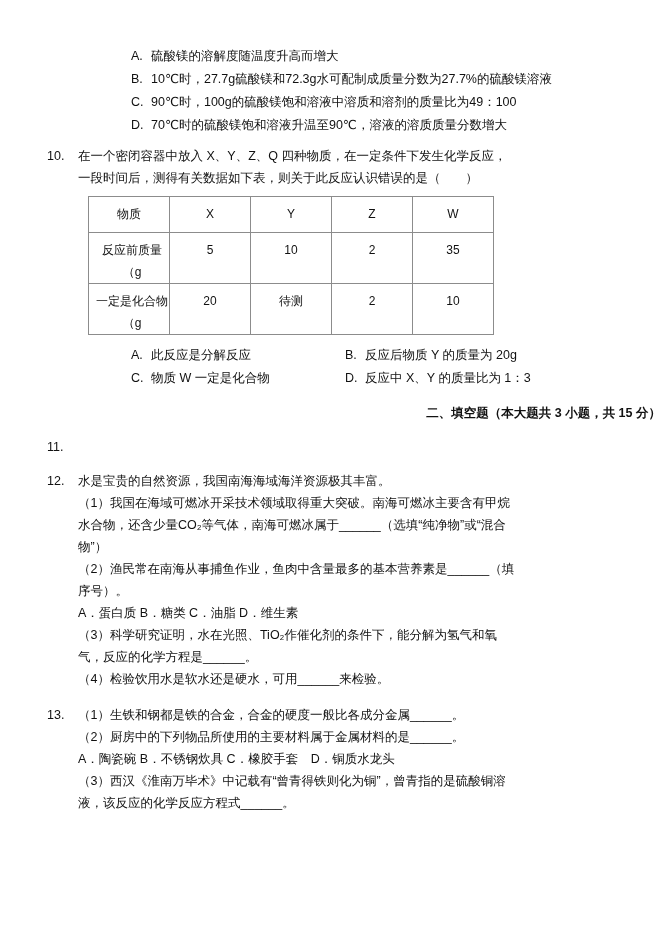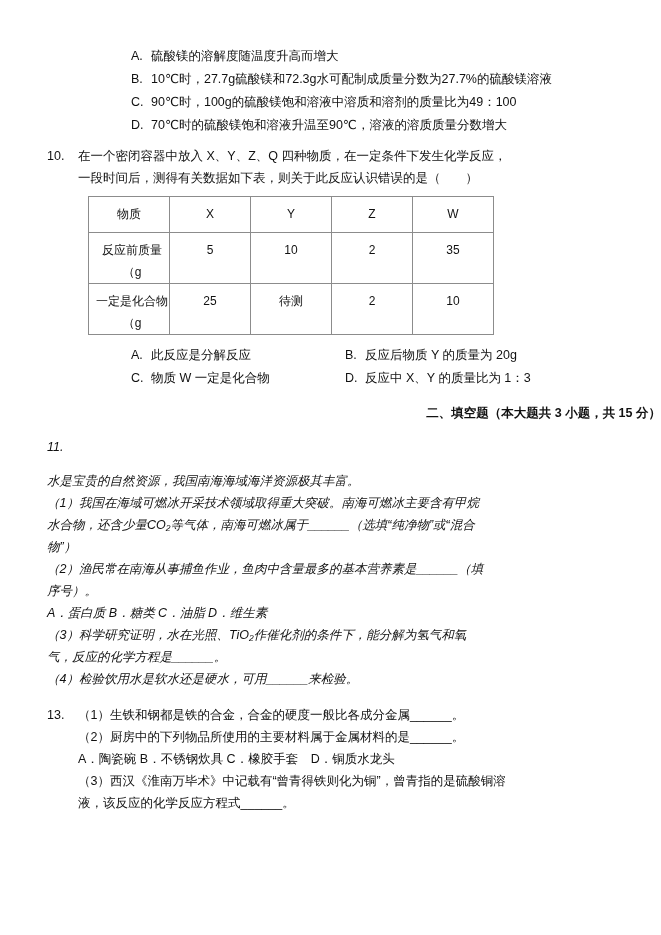--- a/index.html
+++ b/index.html
@@ -33,21 +33,21 @@
   .tbl tr.hdr td { height: 36px; }
   .tbl td.rowlabel { text-align: center; padding-left: 6px; }
 
   
   .opt-grid { display: grid; grid-template-columns: 214px 1fr; margin-left: 131px; width: 440px; row-gap: 0; }
   .opt-grid .opt-line { line-height: 22.5px; }
 
   .section-title { margin-left: 88px; margin-top: 13px; font-weight: bold; line-height: 22px; text-align: right; }
 
   .mt8  { margin-top: 8px; }
-  .mt12 { margin-top: 12px; font-style: italic; }
+  .mt12 { margin-top: 12px; }
   .mt14 { margin-top: 14px; }
   .after-table { margin-top: 2px; }
 </style>
 </head>
 <body>
 
 <div class="page">
 
   <div class="opt-block">
     <div class="opt-line">
@@ -84,21 +84,21 @@
           </tr>
           <tr>
             <td class="rowlabel">反应前质量（g</td>
             <td>5</td>
             <td>10</td>
             <td>2</td>
             <td>35</td>
           </tr>
           <tr>
             <td class="rowlabel">一定是化合物（g</td>
-            <td>25</td>
+            <td>20</td>
             <td>待测</td>
             <td>2</td>
             <td>10</td>
           </tr>
         </tbody>
       </table>
     </div>
   </div>
 
   <div class="opt-grid after-table">
@@ -120,20 +120,21 @@
     </div>
   </div>
 
   <div class="section-title">二、填空题（本大题共 3 小题，共 15 分）</div>
 
   <div class="question mt12">
     <div class="q-num">11.</div>
   </div>
 
   <div class="question mt12">
+    <div class="q-num">12.</div>
     <div class="q-body">
       <div class="q-stem">水是宝贵的自然资源，我国南海海域海洋资源极其丰富。</div>
       <div class="part">（1）我国在海域可燃冰开采技术领域取得重大突破。南海可燃冰主要含有甲烷水合物，还含少量CO₂等气体，南海可燃冰属于______（选填“纯净物”或“混合物”）</div>
       <div class="part">（2）渔民常在南海从事捕鱼作业，鱼肉中含量最多的基本营养素是______（填序号）。</div>
       <div class="part">A．蛋白质 B．糖类 C．油脂 D．维生素</div>
       <div class="part">（3）科学研究证明，水在光照、TiO₂作催化剂的条件下，能分解为氢气和氧气，反应的化学方程是______。</div>
       <div class="part">（4）检验饮用水是软水还是硬水，可用______来检验。</div>
     </div>
   </div>
 

